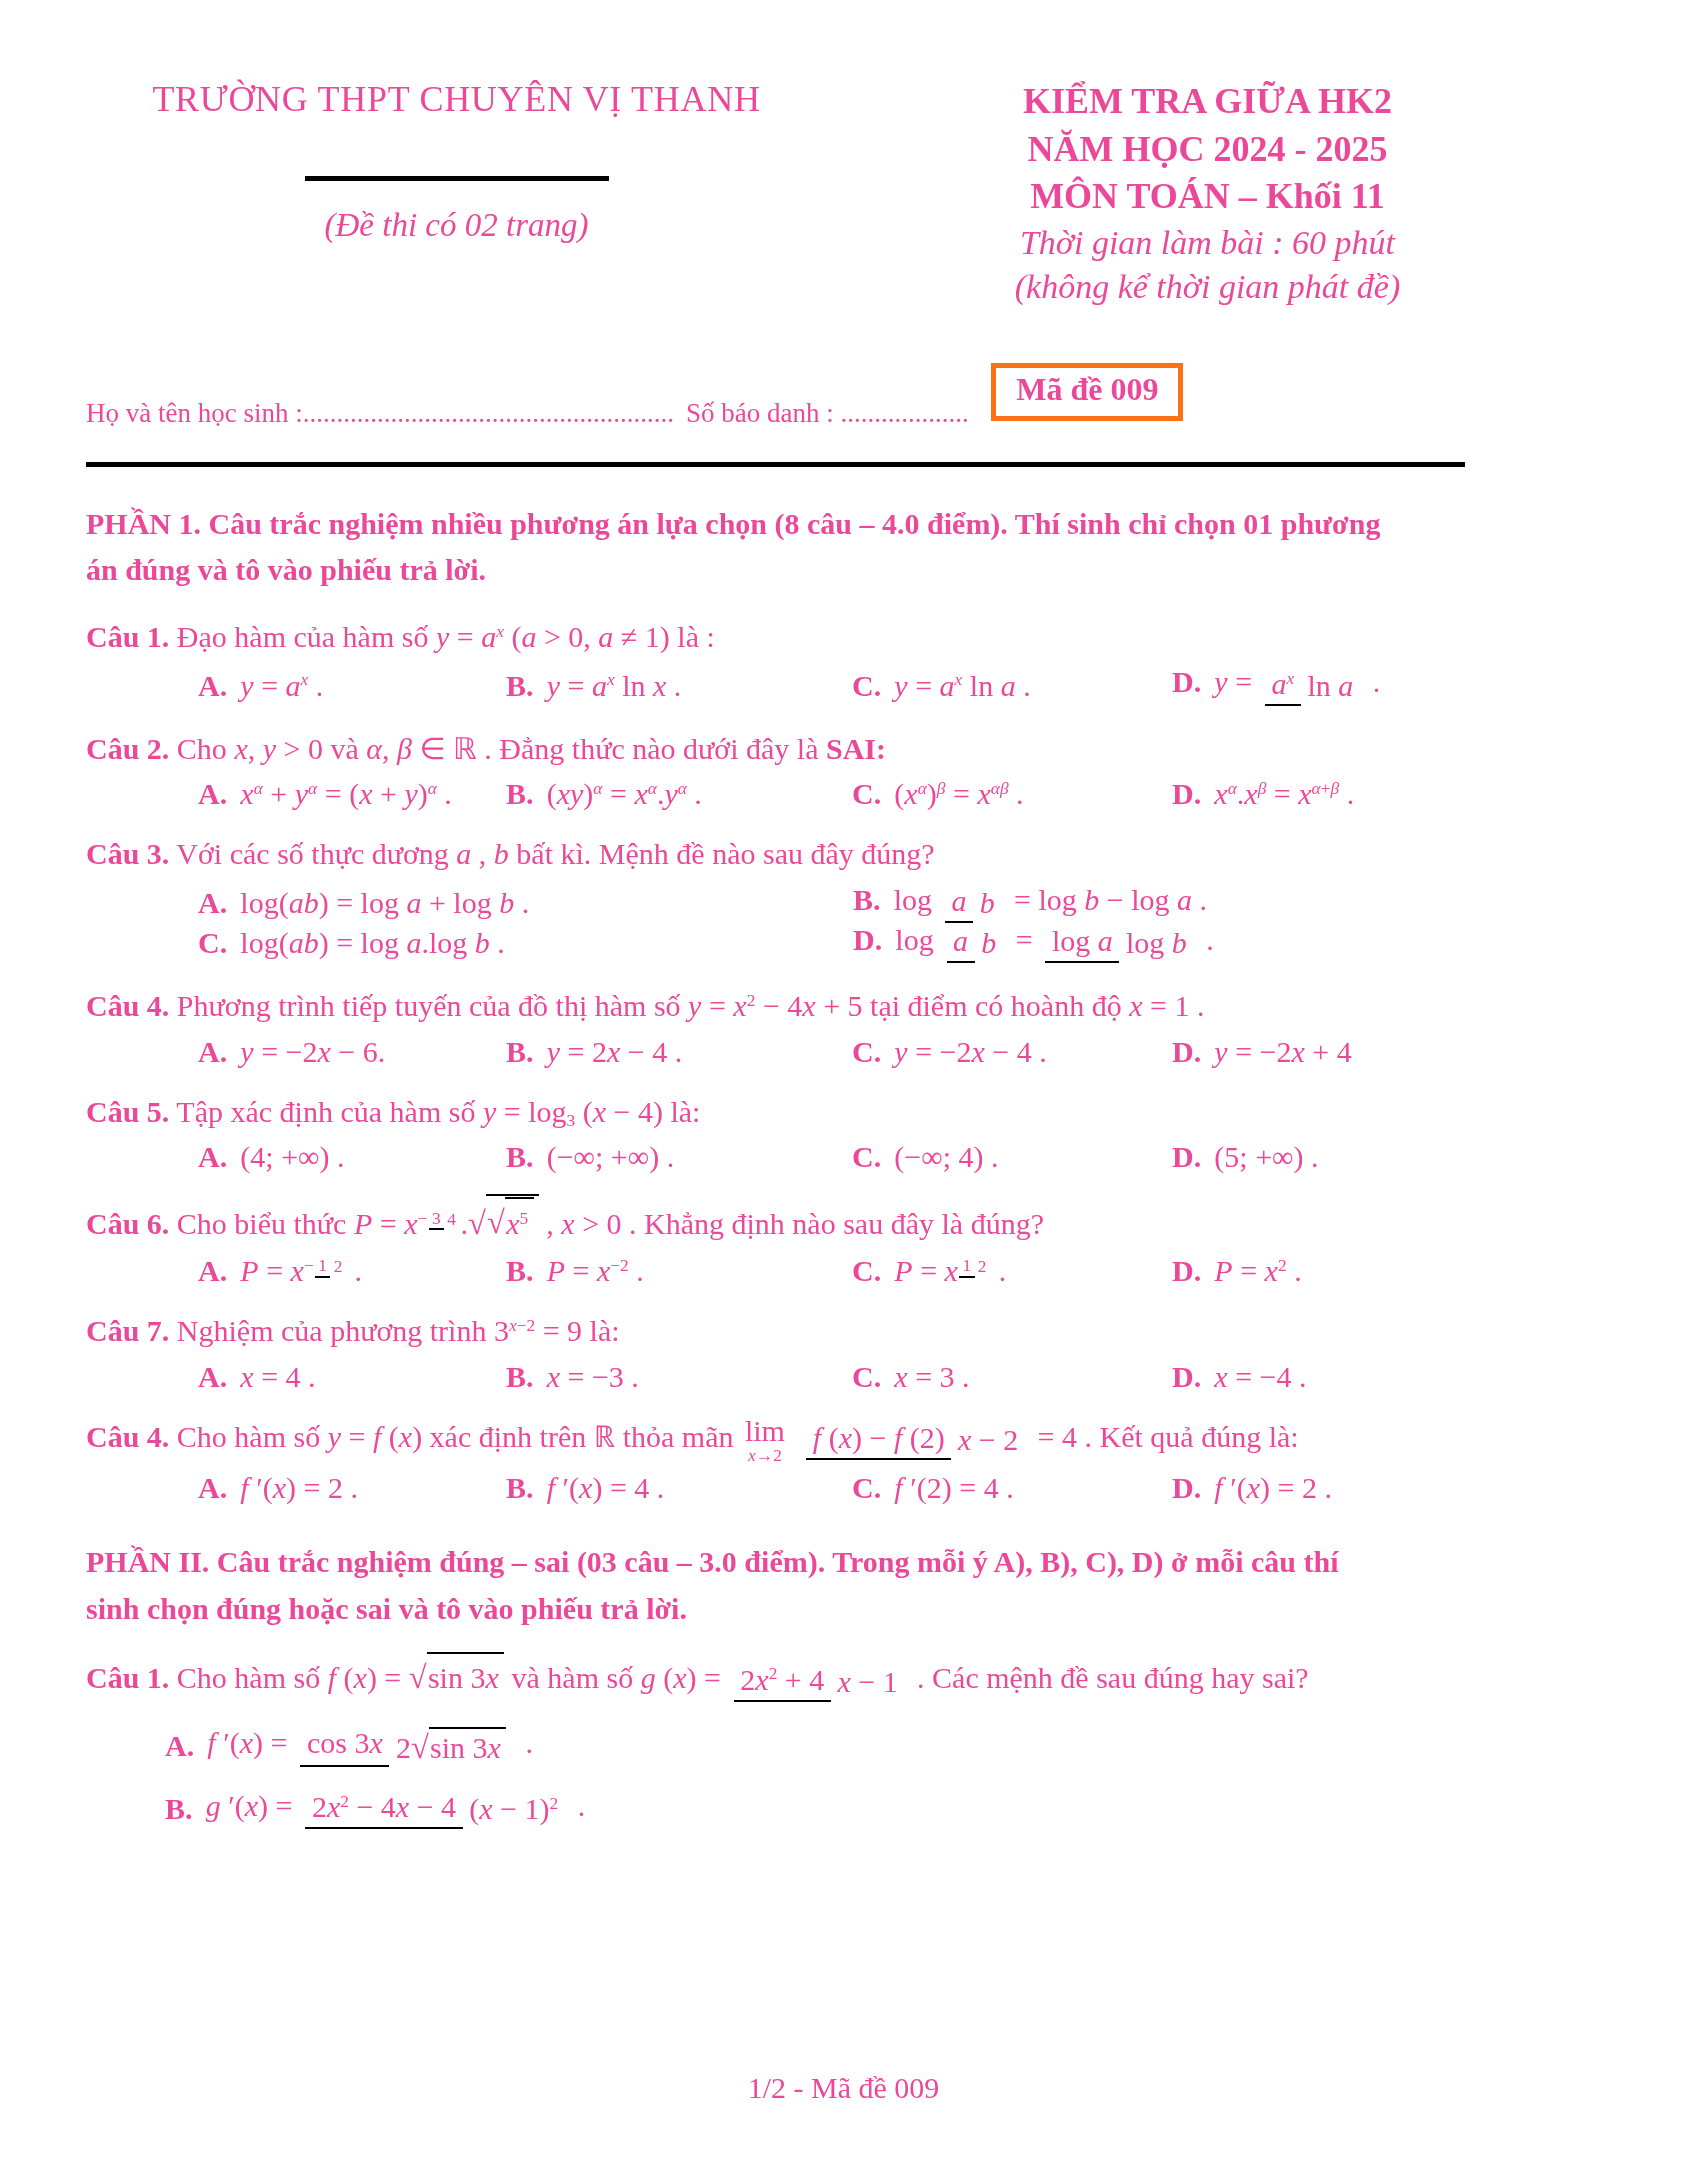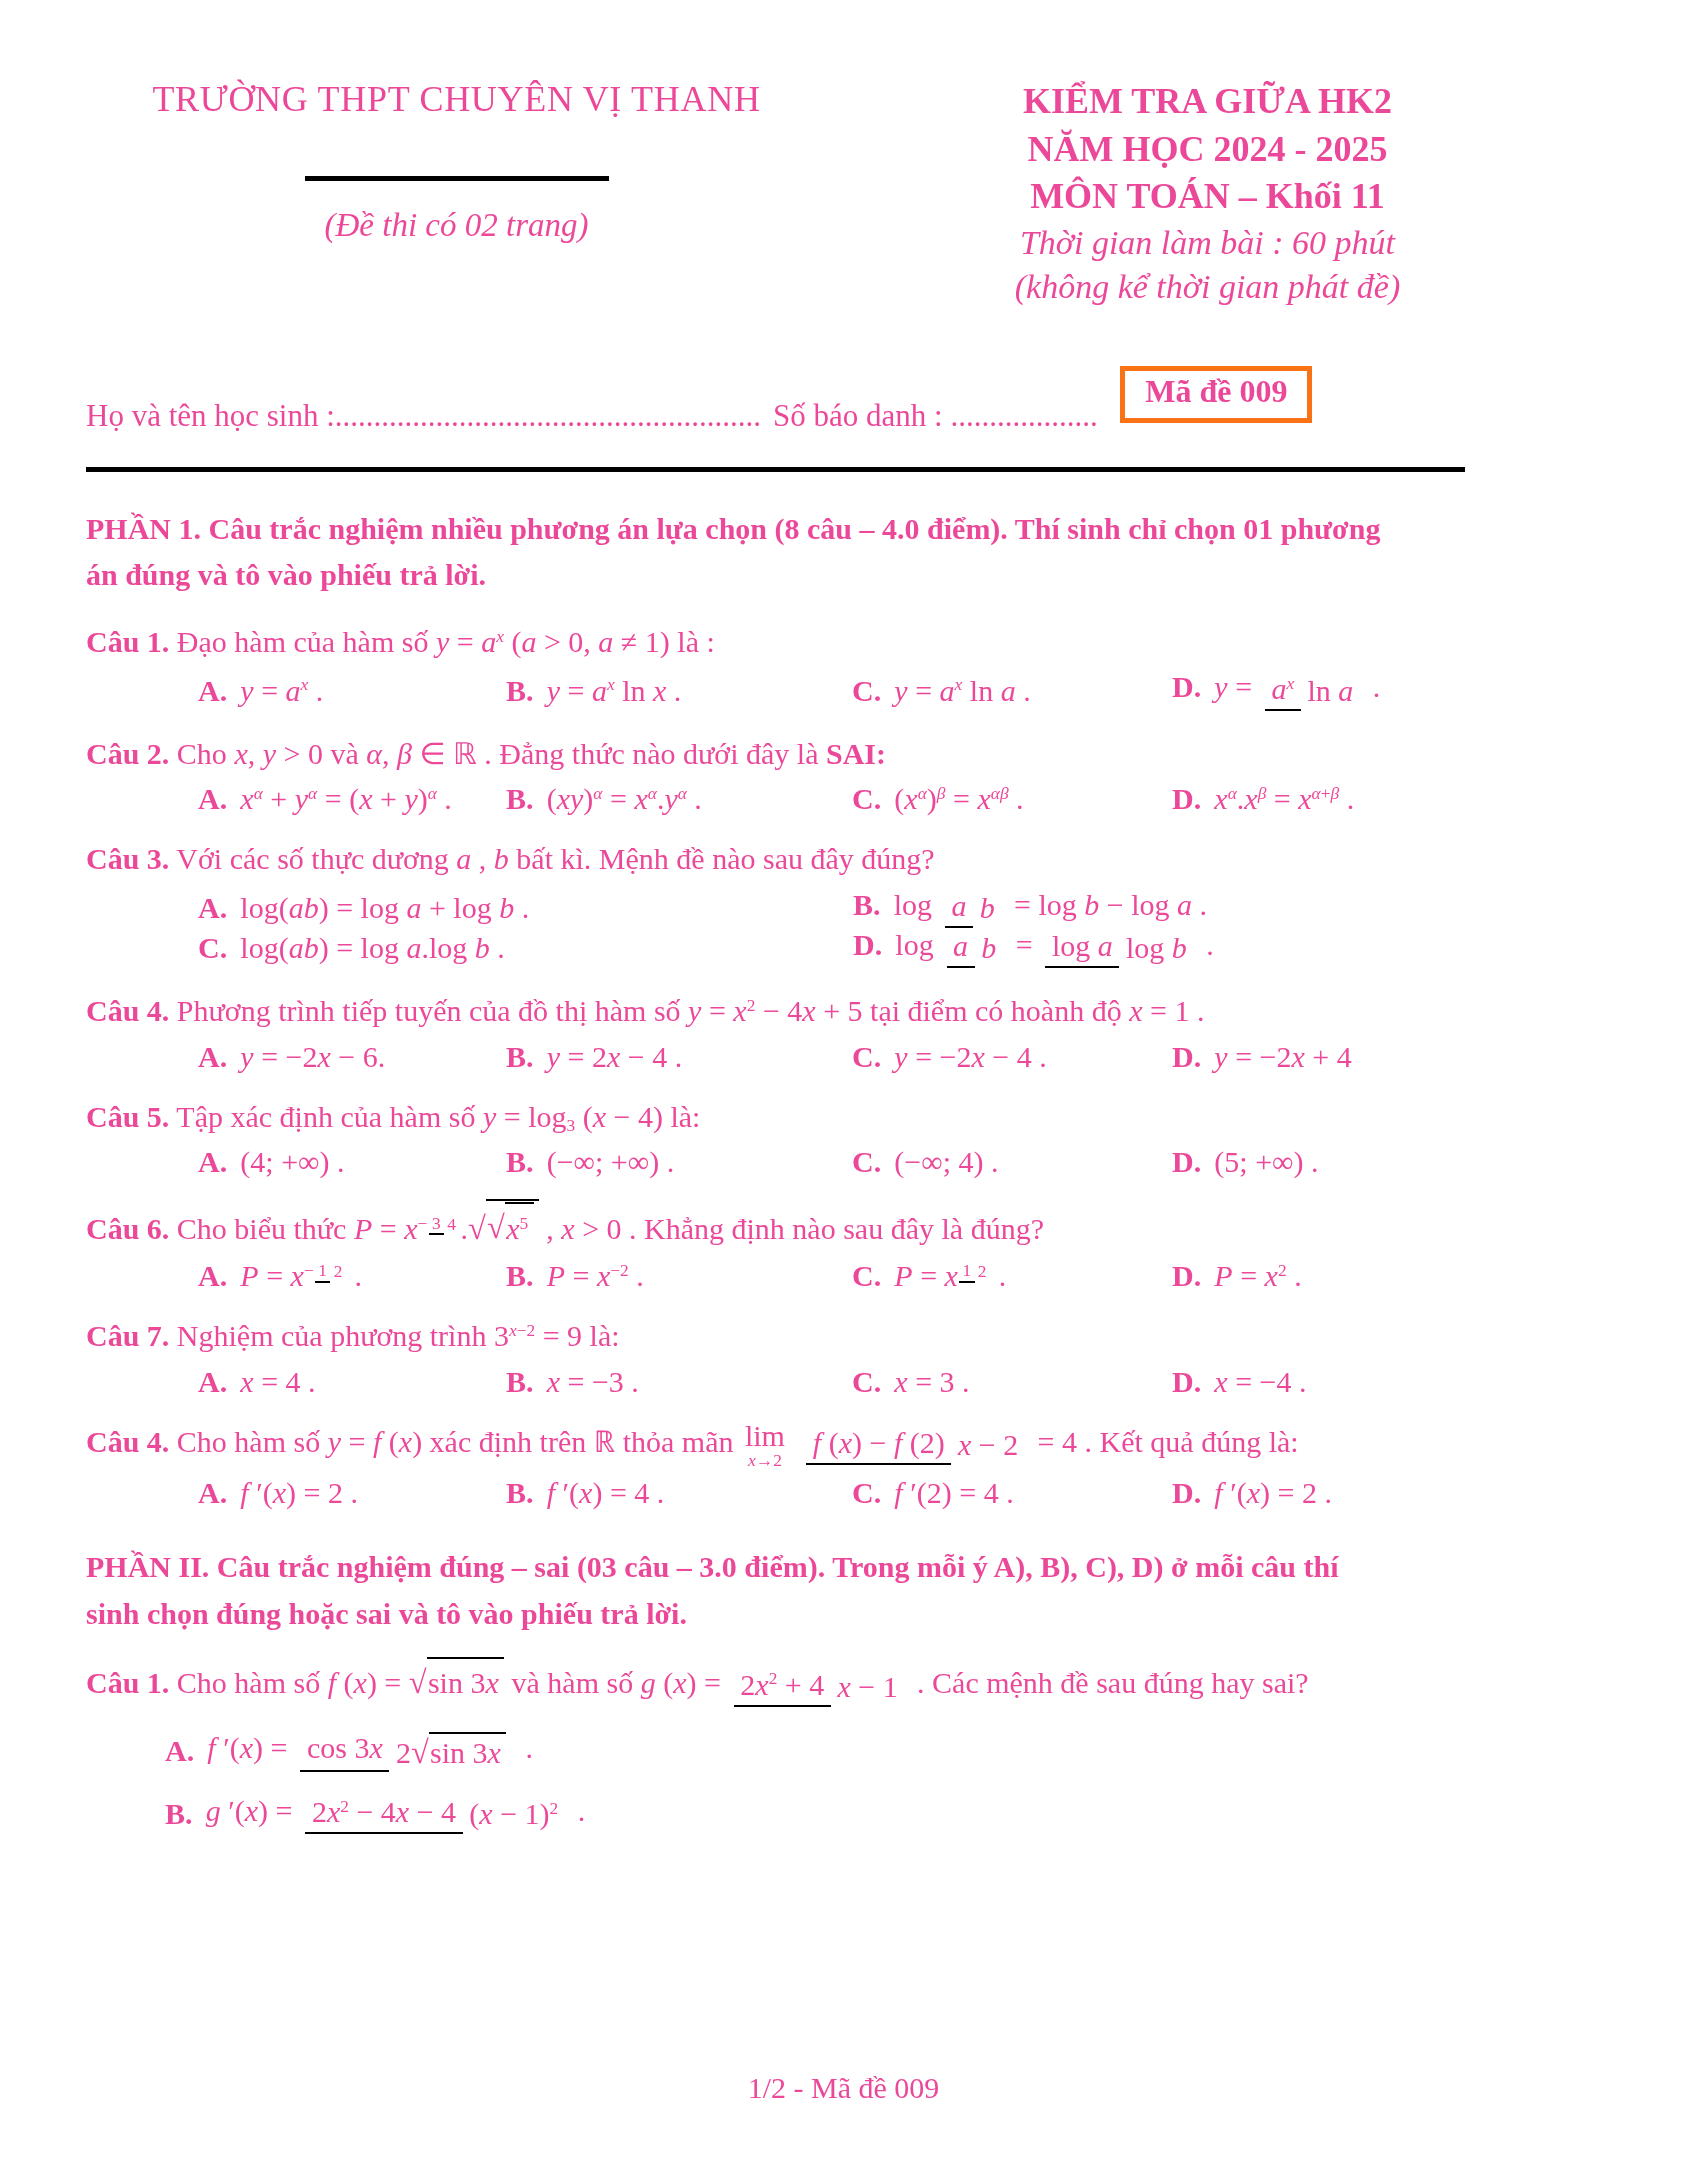--- a/index.html
+++ b/index.html
@@ -16,21 +16,21 @@
   
   .header{display:flex;align-items:flex-start;}
   .h-left{width:741px;text-align:center;}
   .school{font-size:36px;letter-spacing:0.7px;white-space:nowrap;}
   .school-line{width:304px;height:4.6px;background:#000;margin:56px auto 26.5px auto;}
   .pages-note{font-style:italic;font-size:33px;}
   .h-right{flex:1;text-align:center;font-weight:bold;font-size:36px;line-height:1.32;}
   .h-right .it{font-weight:normal;font-style:italic;font-size:34px;}
   
   .student{display:flex;align-items:center;margin-top:44px;white-space:nowrap;}
-  .student .lbl{font-size:31px;margin-top:44px;}
+  .student .lbl{font-size:27px;margin-top:44px;}
   .student .gap{margin-left:12px;}
   .code-box{border:5px solid #f97316;padding:2.6px 20px 8px 20px;font-weight:bold;margin-left:22.5px;font-size:32px;}
   .rule{width:1379px;height:4.6px;background:#000;margin-top:33px;}
   
   .pheading{font-weight:bold;margin-top:34px;line-height:1.55;}
   
   .q{margin-top:20px;}
   .stem{line-height:1.5;}
   .qlabel{font-weight:bold;}
   .opts{margin-top:6.6px;margin-left:112px;display:grid;align-items:center;}

